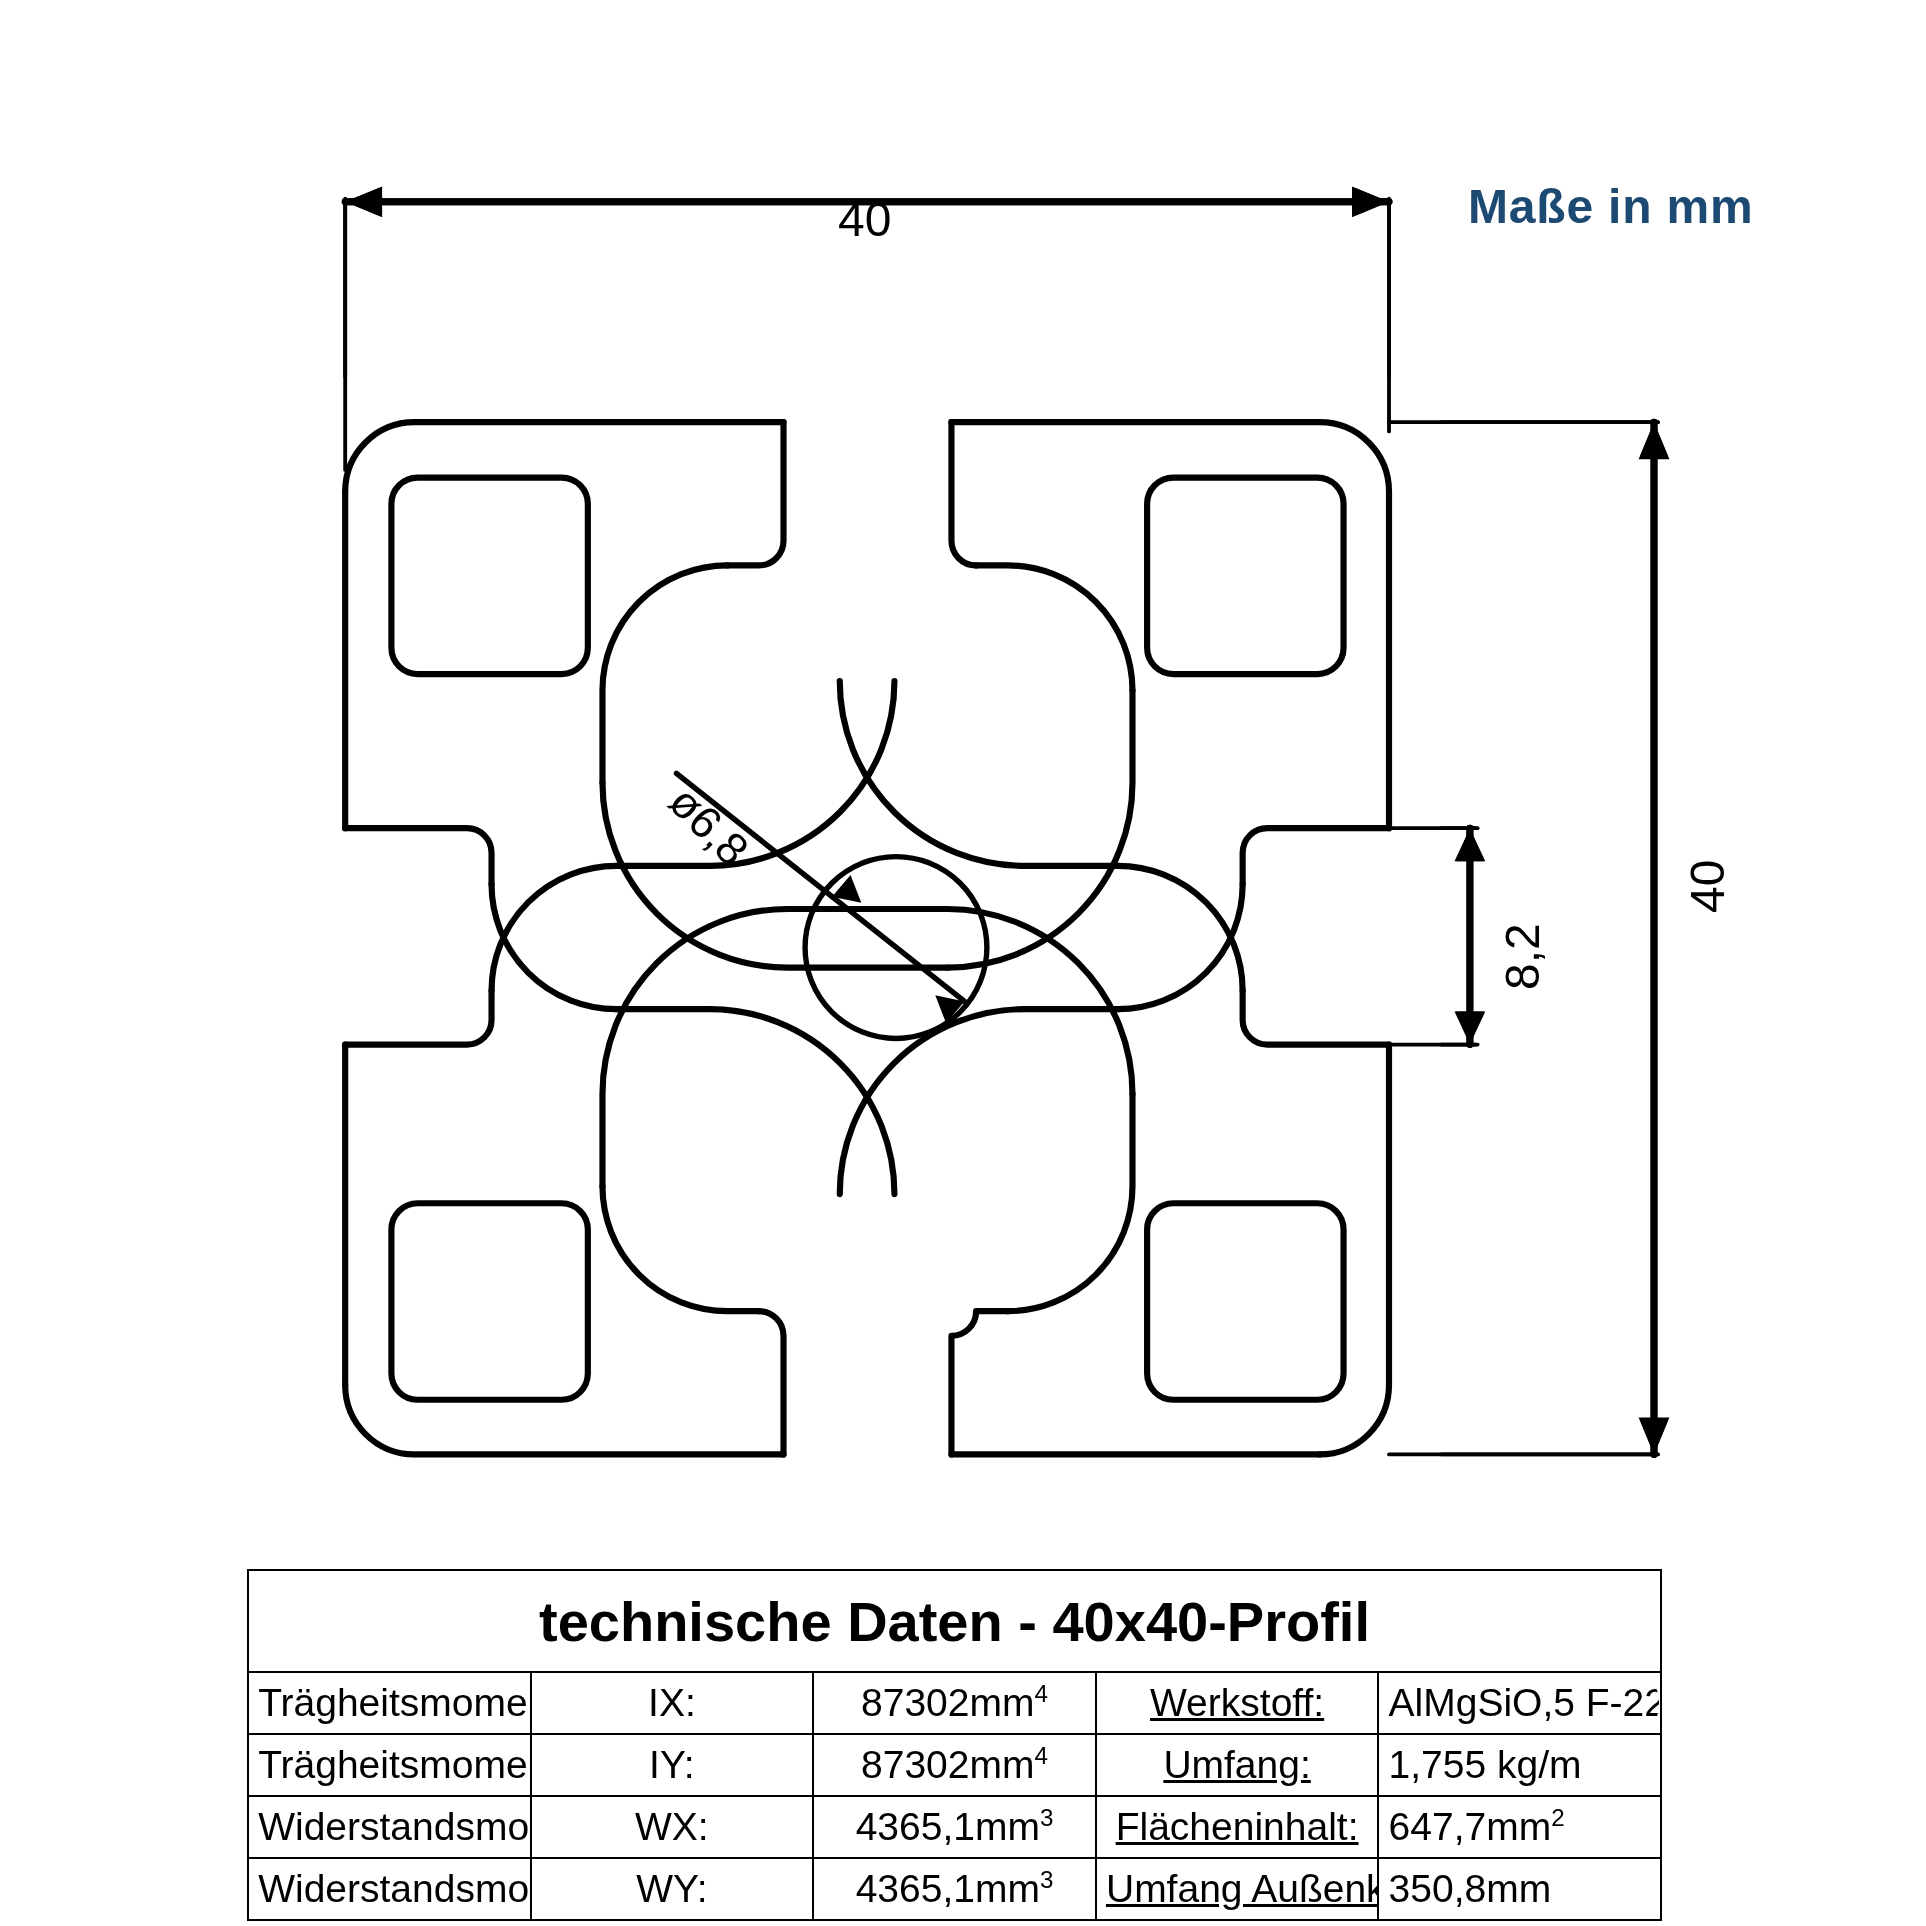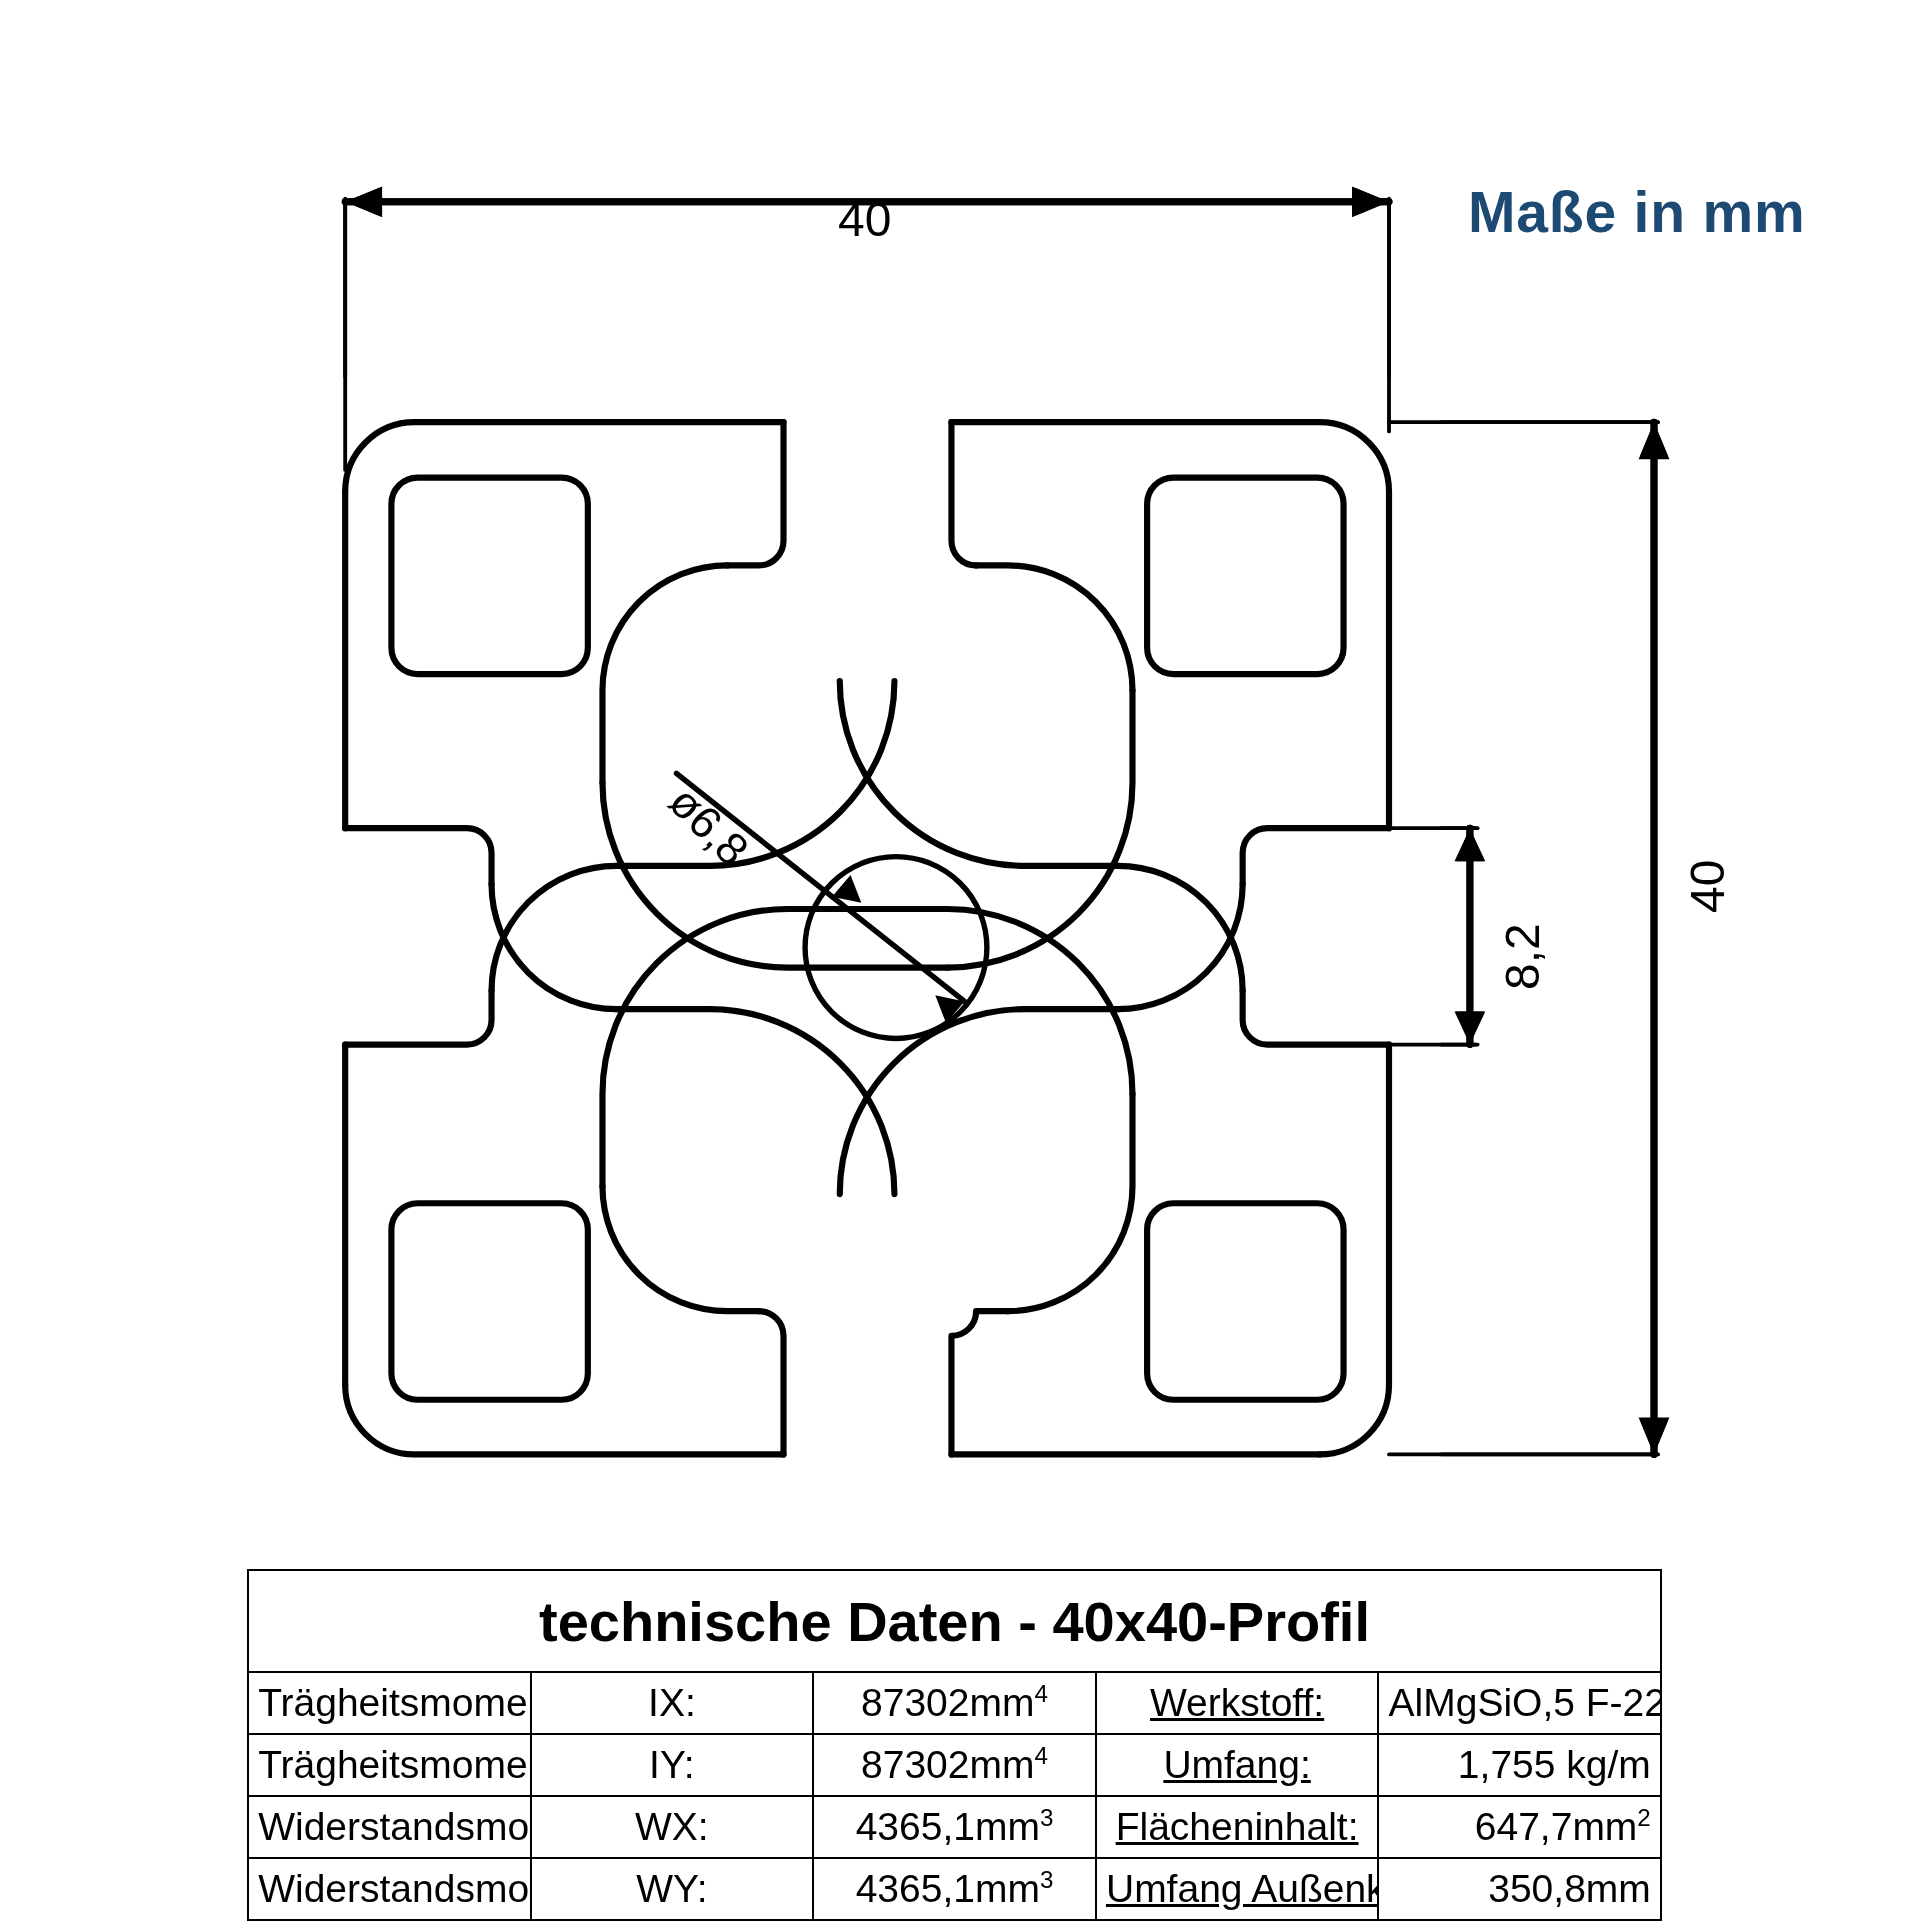--- a/index.html
+++ b/index.html
@@ -12,21 +12,21 @@
   #page{position:relative;width:1926px;height:1926px;background:#fff;}
 
   
   #drawing{position:absolute;left:0;top:0;width:1926px;height:1533px;}
   #drawing svg{display:block;}
 
   
   .note{
     position:absolute;
     left:1468px;top:179px;
-    font-size:57px;
+    font-size:48px;
     font-weight:bold;
     letter-spacing:0.8px;
     color:#1d4a72;
     white-space:nowrap;
   }
 
   
   .dimlabel{
     position:absolute;
     font-size:48px;
@@ -67,21 +67,21 @@
     text-align:center;
     font-size:56px;
     font-weight:bold;
     height:100px;
     letter-spacing:0px;
   }
   .c-label{width:391px;text-align:left;}
   .c-sym{width:108px;text-align:center;}
   .c-val{width:237px;text-align:center;}
   .c-label2{width:399px;text-align:center;text-decoration:underline;}
-  .c-val2{width:280px;text-align:right;}
+  .c-val2{width:280px;border-radius:28px;}
   sup{font-size:0.62em;vertical-align:super;line-height:0;}
 </style>
 </head>
 <body>
 
 <div id="page">
 
   <div id="drawing">
     <svg width="1926" height="1533" viewBox="0 0 2500 1990" xmlns="http://www.w3.org/2000/svg">
 

